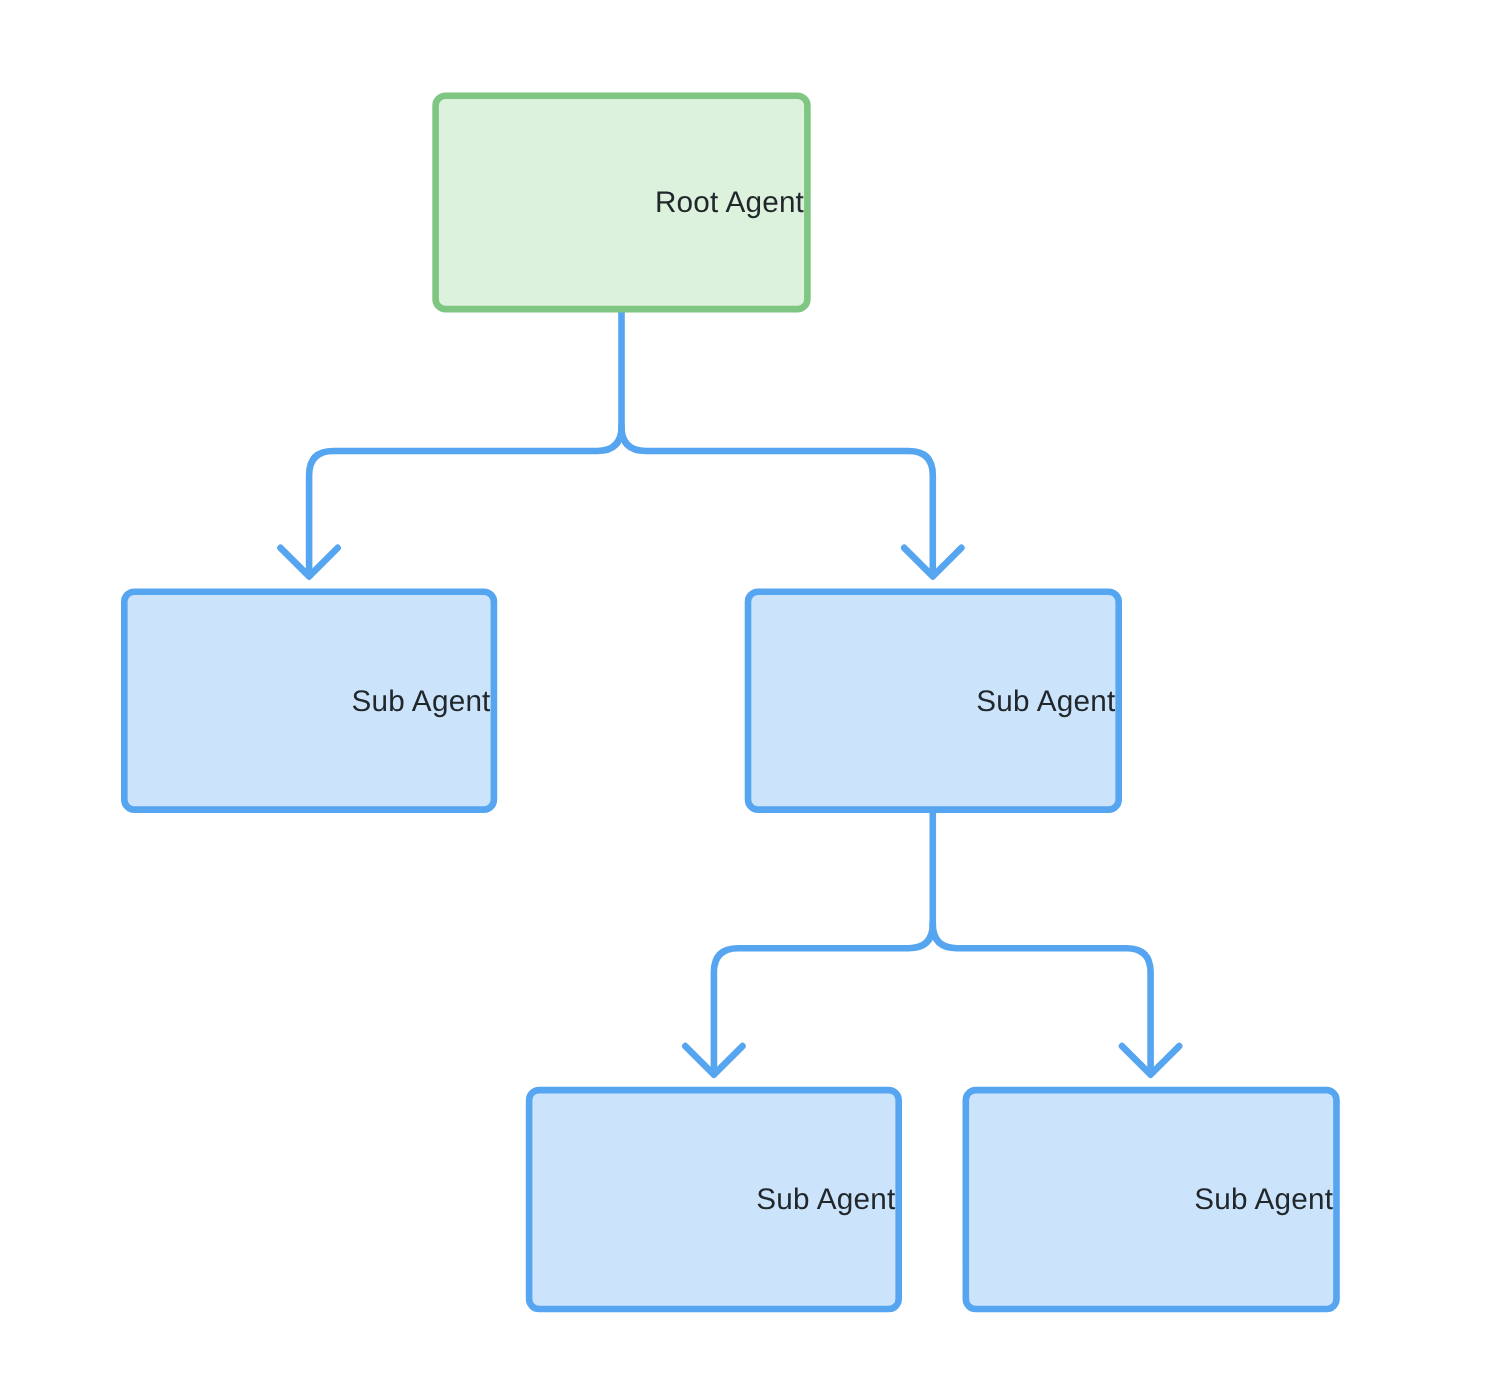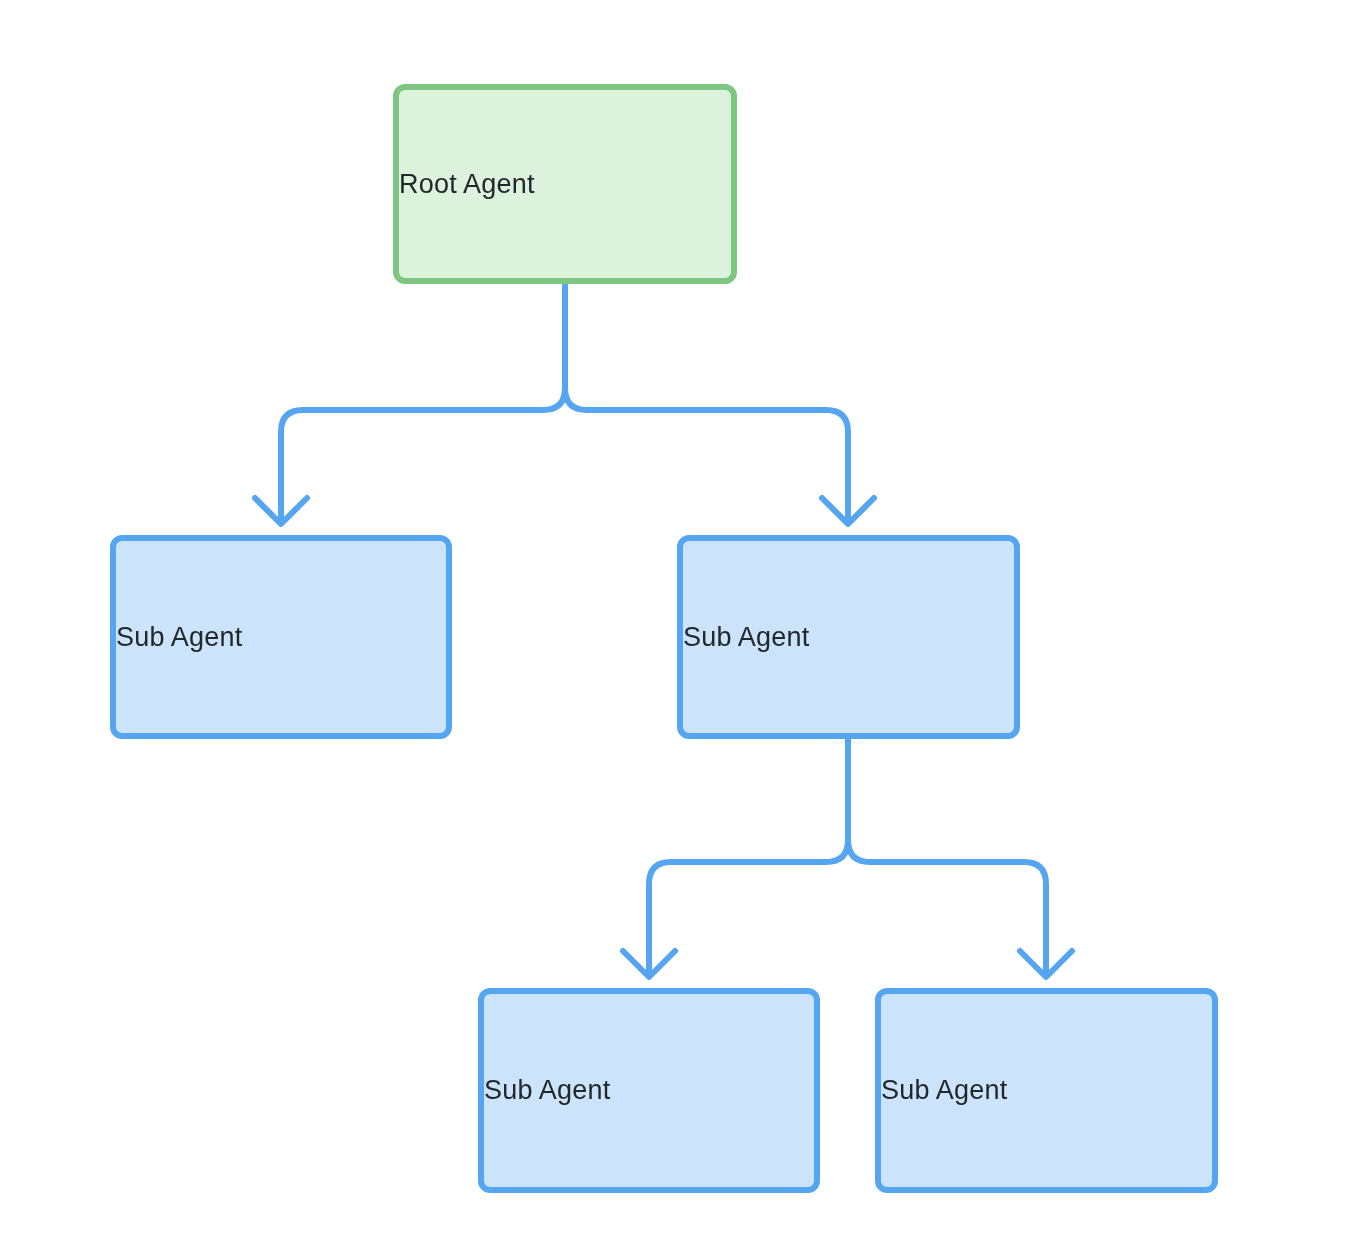--- a/index.html
+++ b/index.html
@@ -28,21 +28,21 @@
     stroke: var(--connector, #56a5f1);
     stroke-width: 6;
     stroke-linecap: round;
     stroke-linejoin: round;
   }
   .node {
     position: absolute;
     box-sizing: border-box;
     display: flex;
     align-items: center;
-    justify-content: flex-start;
+    justify-content: flex-end;
     border-radius: 12px;
     border: 6px solid transparent;
   }
   .node.green {
     background: var(--green-node-fill, #dcf2dd);
     border-color: var(--green-node-border, #7fc683);
   }
   .node.blue {
     background: var(--blue-node-fill, #cce4fb);
     border-color: var(--blue-node-border, #56a5f1);

